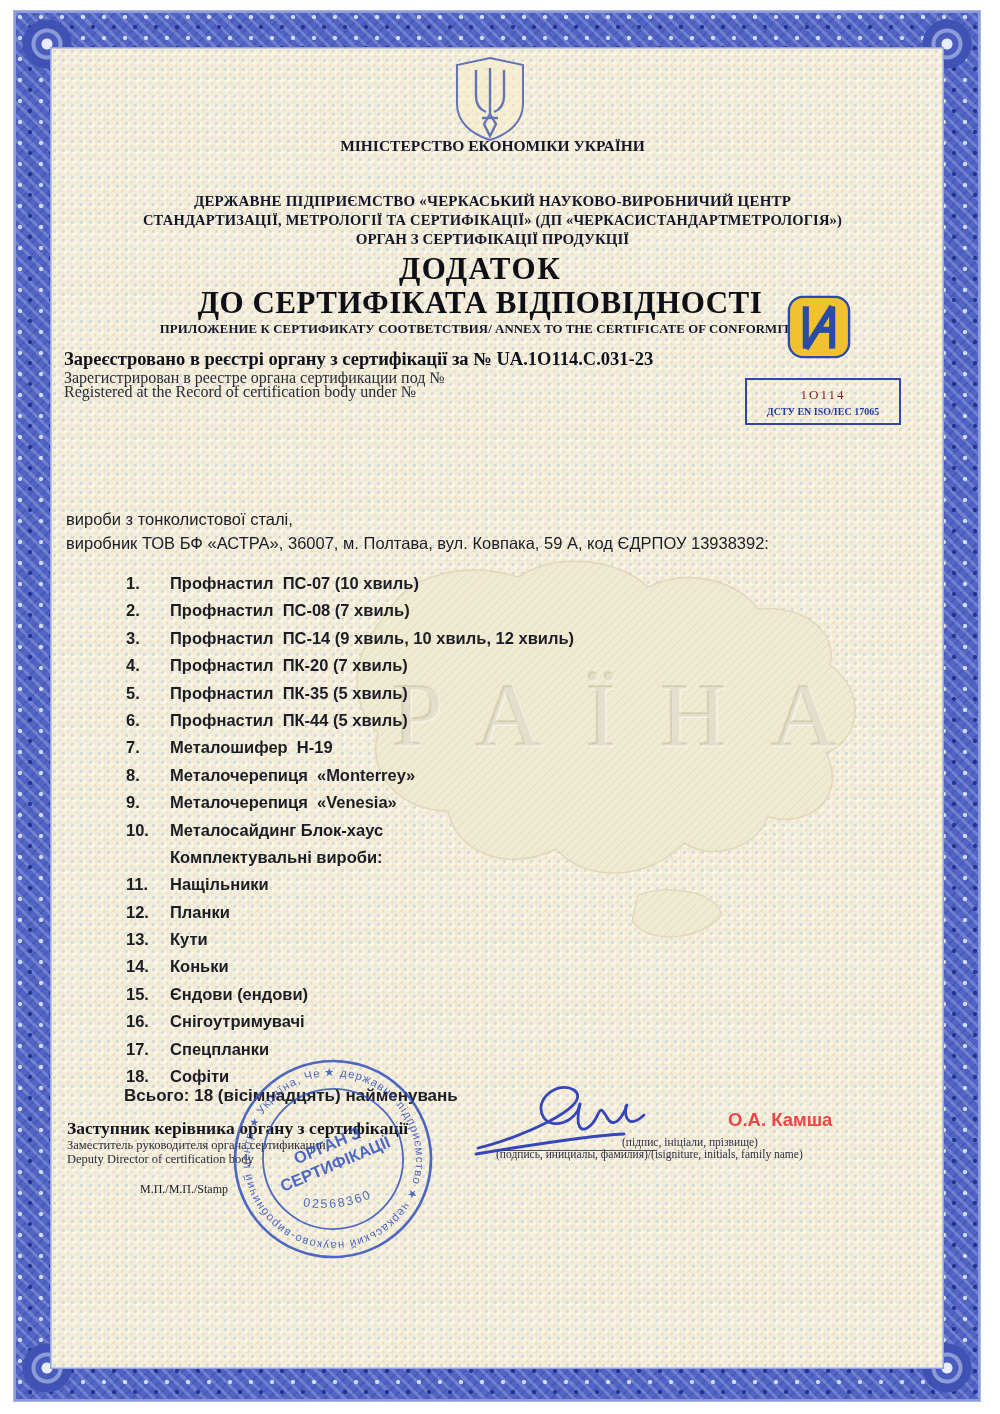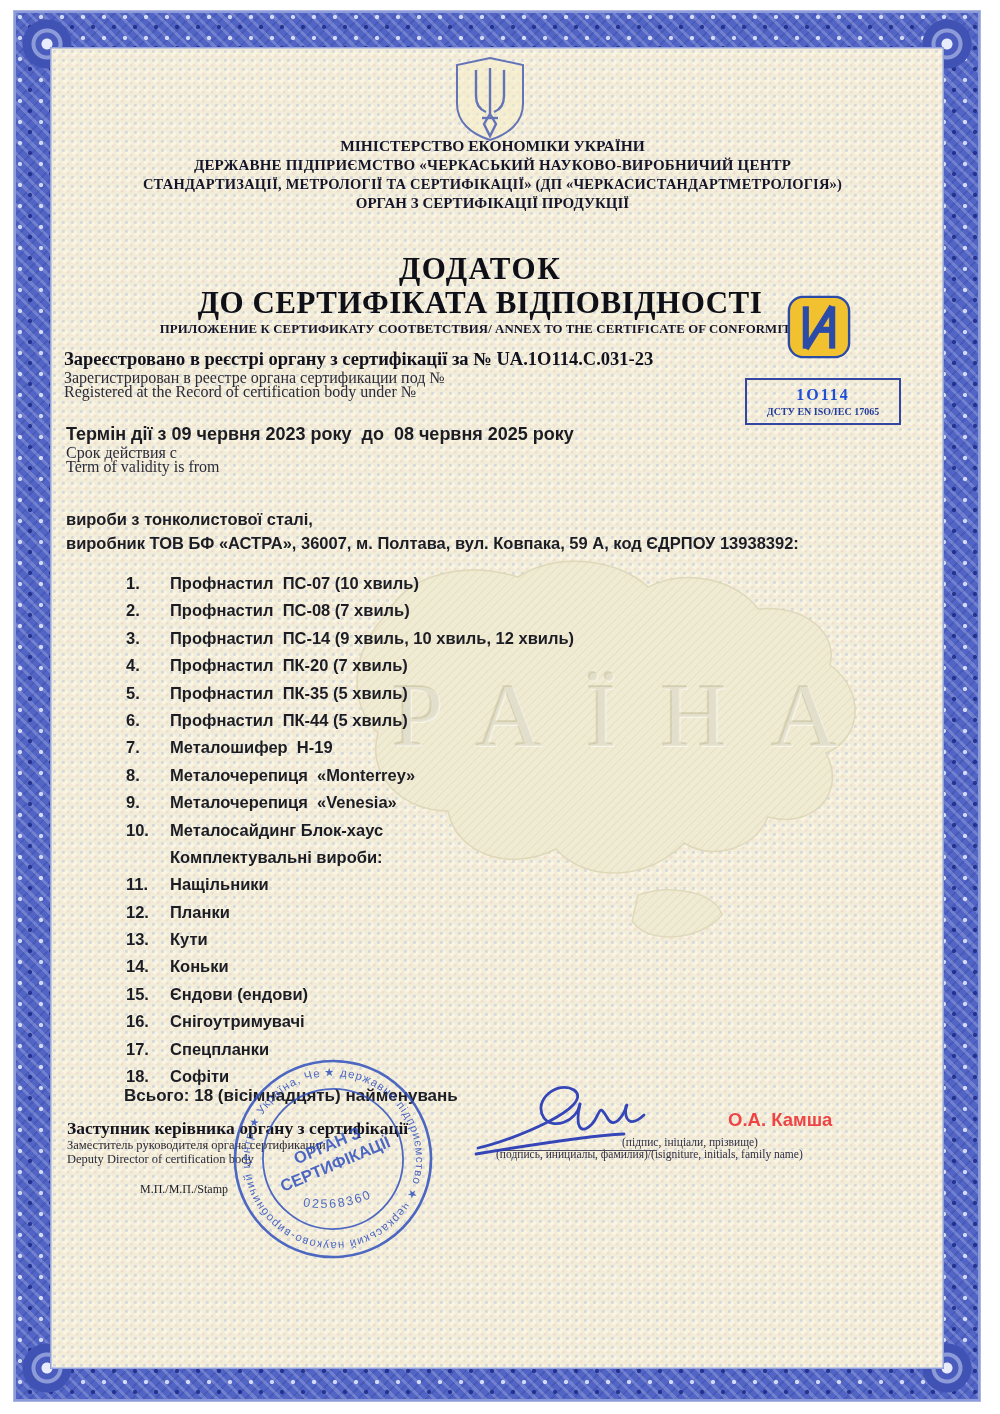--- a/index.html
+++ b/index.html
@@ -28,47 +28,47 @@
     background-size:9px 9px,9px 9px,9px 9px;
     background-position:0 0,4.5px 4.5px,2px 2px;
     box-shadow:inset 0 0 0 1.5px #93a2de;}
   .layer{position:absolute;}
   .serif{font-family:"Liberation Serif",serif;}
   .sans{font-family:"Liberation Sans",sans-serif;}
   .center{text-align:center;}
   
   .org-header{left:40px;right:55px;top:136px;color:#15152a;font-weight:bold;z-index:2;}
   .org-line1{font-size:15.5px;line-height:20px;}
-  .org-line2{font-size:15px;line-height:19px;letter-spacing:.2px;}
+  .org-line2{font-size:15px;line-height:19px;letter-spacing:.2px;margin-top:36px;}
   .org-line3{font-size:14.5px;line-height:19px;letter-spacing:.2px;}
   .org-line4{font-size:15px;line-height:19px;}
   
   .title-block{left:30px;right:70px;top:252px;z-index:2;color:#0f0f18;}
   .title-l1{font-size:31px;font-weight:bold;letter-spacing:1.5px;line-height:34px;}
   .title-l2{font-size:31px;font-weight:bold;letter-spacing:.5px;line-height:33px;}
   .title-sub{font-size:12.8px;font-weight:bold;margin-top:3px;letter-spacing:.1px;color:#15152a;}
   
   .reg-block{left:64px;top:348px;z-index:2;}
   .reg-main{font-size:18.5px;font-weight:bold;color:#12121e;line-height:23px;}
   .sub-line{font-size:16px;line-height:13.5px;color:#2b2b38;}
   .term-block{left:66px;top:423px;z-index:2;}
   .term-main{font-size:18px;font-weight:bold;color:#1b1b22;line-height:23px;white-space:pre;}
   
   .intro{left:66px;top:508px;z-index:2;}
-  .intro-line{font-size:16.5px;font-weight:bold;color:#1c1c24;line-height:23.5px;}
+  .intro-line{font-size:16.5px;font-weight:normal;color:#1c1c24;line-height:23.5px;}
   .list{left:126px;top:574px;z-index:2;}
   .row{display:flex;height:27.4px;align-items:flex-start;}
   .row .num{width:44px;font-size:16.5px;font-weight:bold;color:#1c1c24;}
   .row .txt{font-size:16.5px;font-weight:bold;color:#1c1c24;white-space:pre;}
   .total-line{left:124px;top:1086px;font-size:17px;font-weight:bold;color:#1c1c24;z-index:2;}
   
   .badge-icon{left:787px;top:293px;width:64px;height:68px;z-index:2;}
   .badge-box{left:745px;top:378px;width:152px;height:43px;border:2px solid #3346a2;z-index:2;
     display:flex;flex-direction:column;justify-content:center;align-items:center;}
-  .badge-code{font-size:16px;font-weight:bold;color:#1d4ed8;letter-spacing:2px;line-height:21px;}
+  .badge-code{font-size:13px;font-weight:normal;color:#7f1d1d;letter-spacing:2px;line-height:21px;}
   .badge-std{font-size:10px;font-weight:bold;color:#233c9b;line-height:14px;}
   
   .sig-titles{left:67px;top:1117px;z-index:2;}
   .sig-title-ua{font-size:17.5px;font-weight:bold;color:#14141f;line-height:22px;}
   .sig-small{font-size:12.5px;color:#2b2b38;line-height:13.5px;}
   .stamp-note{left:140px;top:1182px;font-size:12px;color:#1d1d28;z-index:2;font-family:Liberation Serif, serif;}
   .sig-name{left:728px;top:1109px;font-size:18.5px;font-weight:bold;color:#ef4444;z-index:4;}
   .caption1{left:622px;top:1136px;font-size:11.5px;color:#303045;z-index:2;}
   .caption2{left:496px;top:1148px;font-size:11.5px;color:#303045;z-index:2;}
   .sig-rule{left:500px;top:1150px;width:156px;height:1px;background:#4c4c58;z-index:3;}
@@ -141,25 +141,20 @@
     <div class="badge-code">1О114</div>
     <div class="badge-std">ДСТУ EN ISO/IEC 17065</div>
   </div>
 
   <div class="layer reg-block serif">
     <div class="reg-main">Зареєстровано в реєстрі органу з сертифікації за № UA.1О114.С.031-23</div>
     <div class="sub-line">Зарегистрирован в реестре органа сертификации под №</div>
     <div class="sub-line">Registered at the Record of certification body under №</div>
   </div>
 
-  <div class="layer term-block">
-    <div class="term-main sans">Термін дії з 09 червня 2023 року  до  08 червня 2025 року</div>
-    <div class="sub-line serif">Срок действия с</div>
-    <div class="sub-line serif">Term of validity is from</div>
-  </div>
 
   <div class="layer intro sans">
     <div class="intro-line">вироби з тонколистової сталі,</div>
     <div class="intro-line">виробник ТОВ БФ «АСТРА», 36007, м. Полтава, вул. Ковпака, 59 А, код ЄДРПОУ 13938392:</div>
   </div>
 
   <div class="layer list sans">
     <div class="row">
         <span class="num">1.</span>
         <span class="txt">Профнастил  ПС-07 (10 хвиль)</span>

